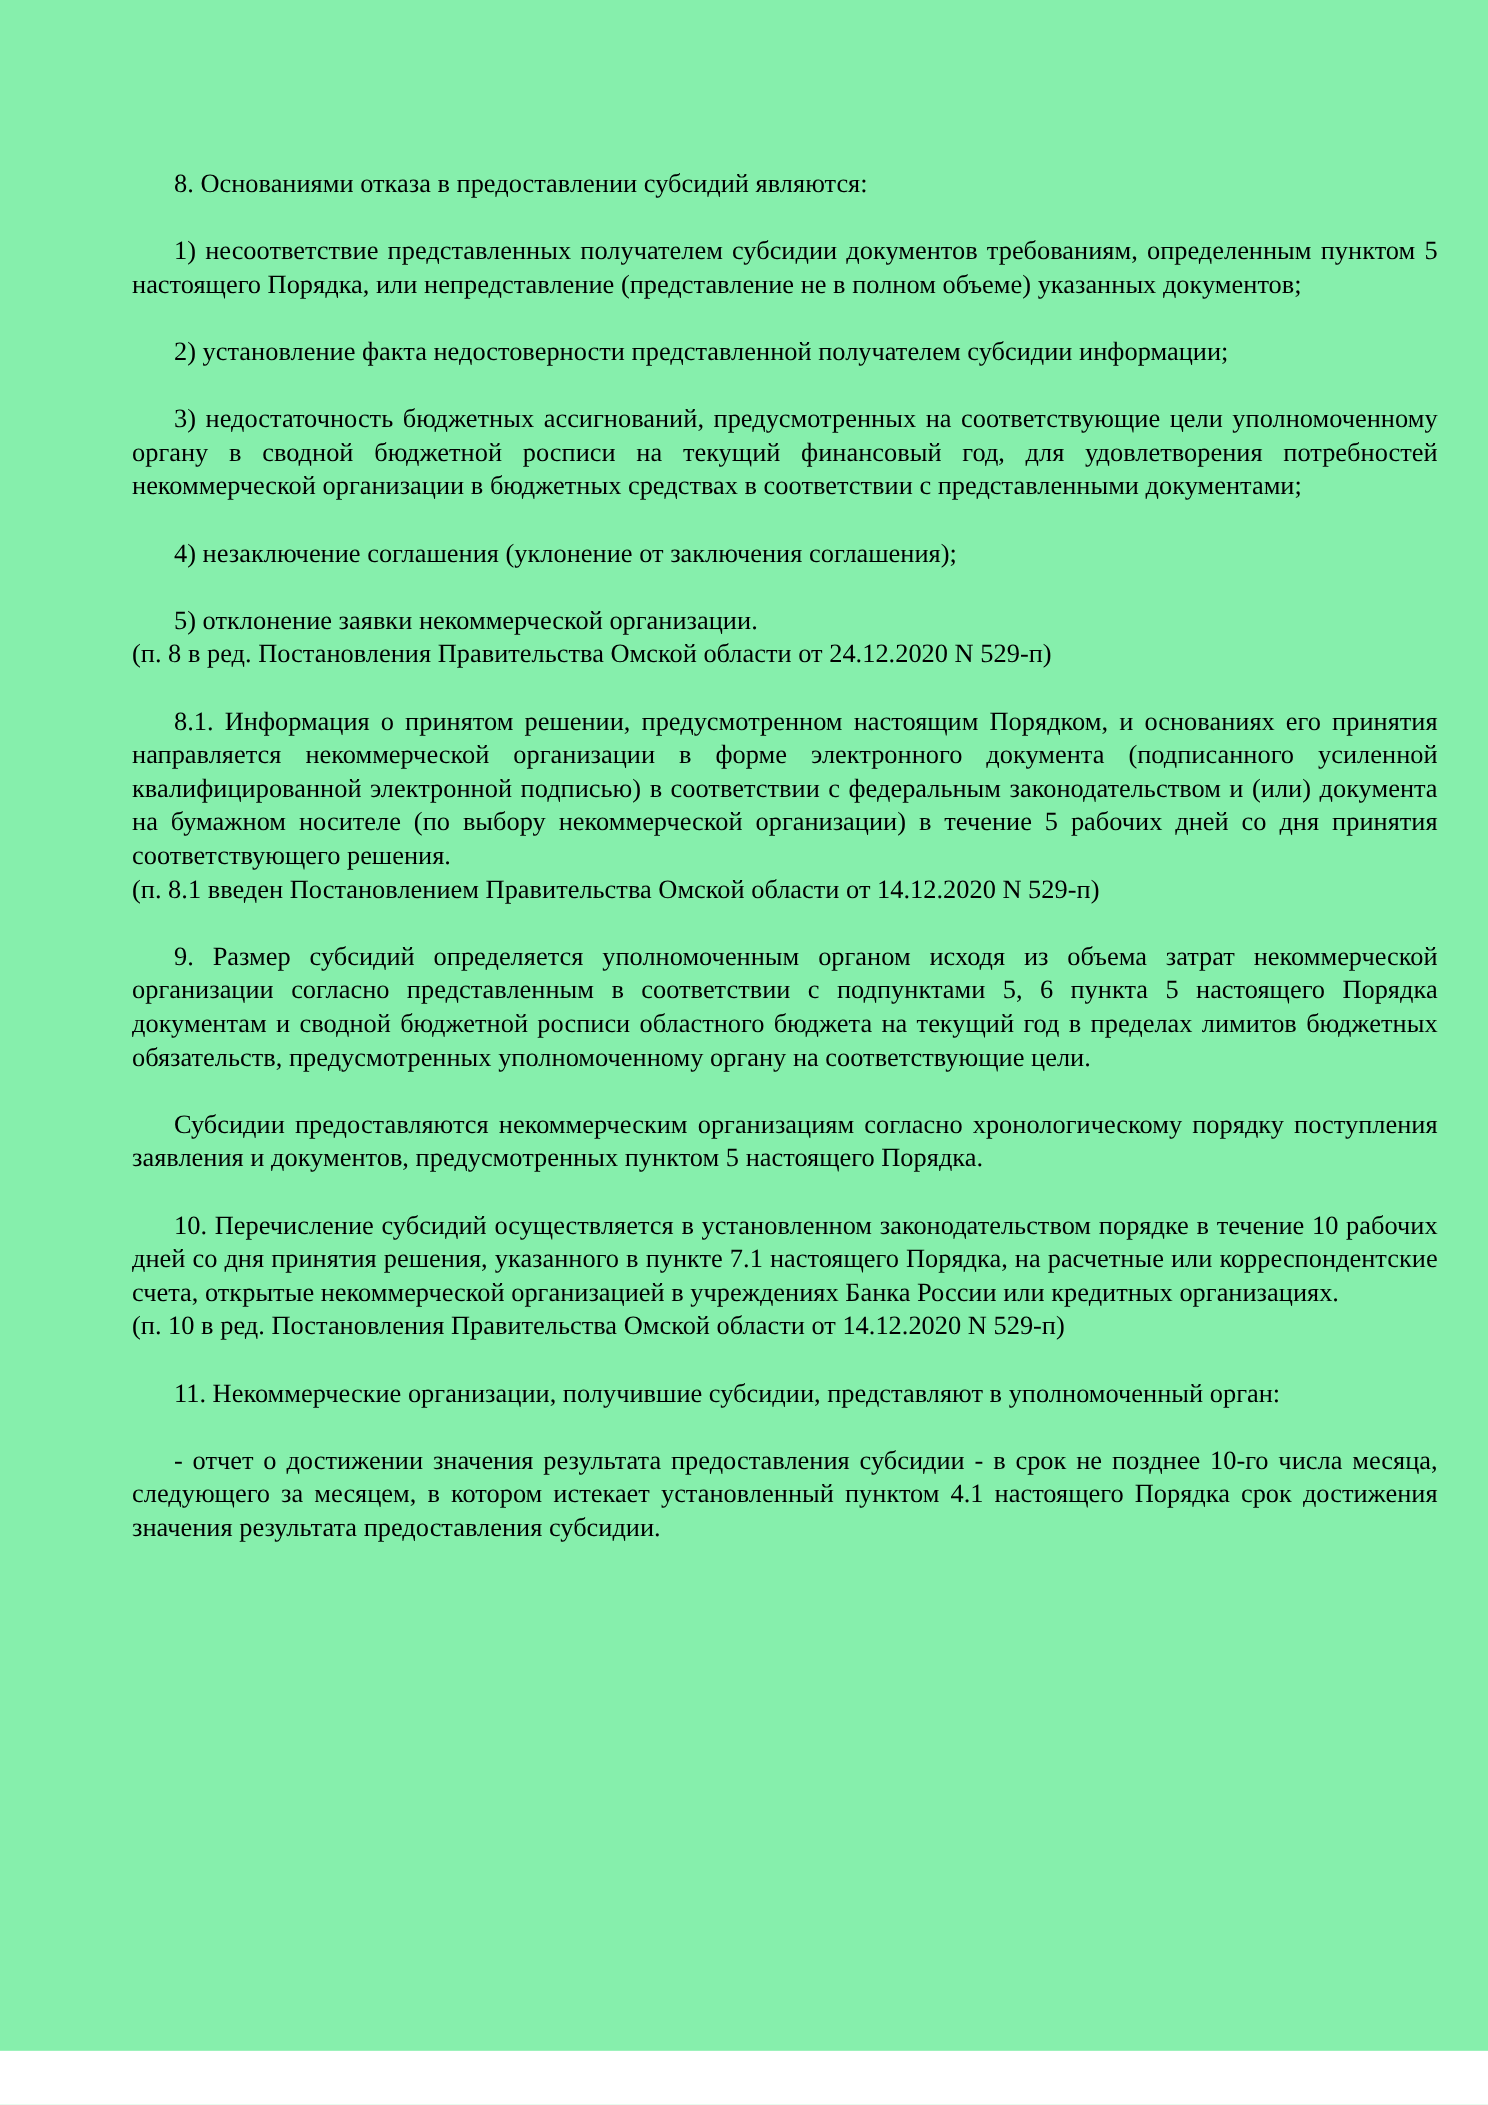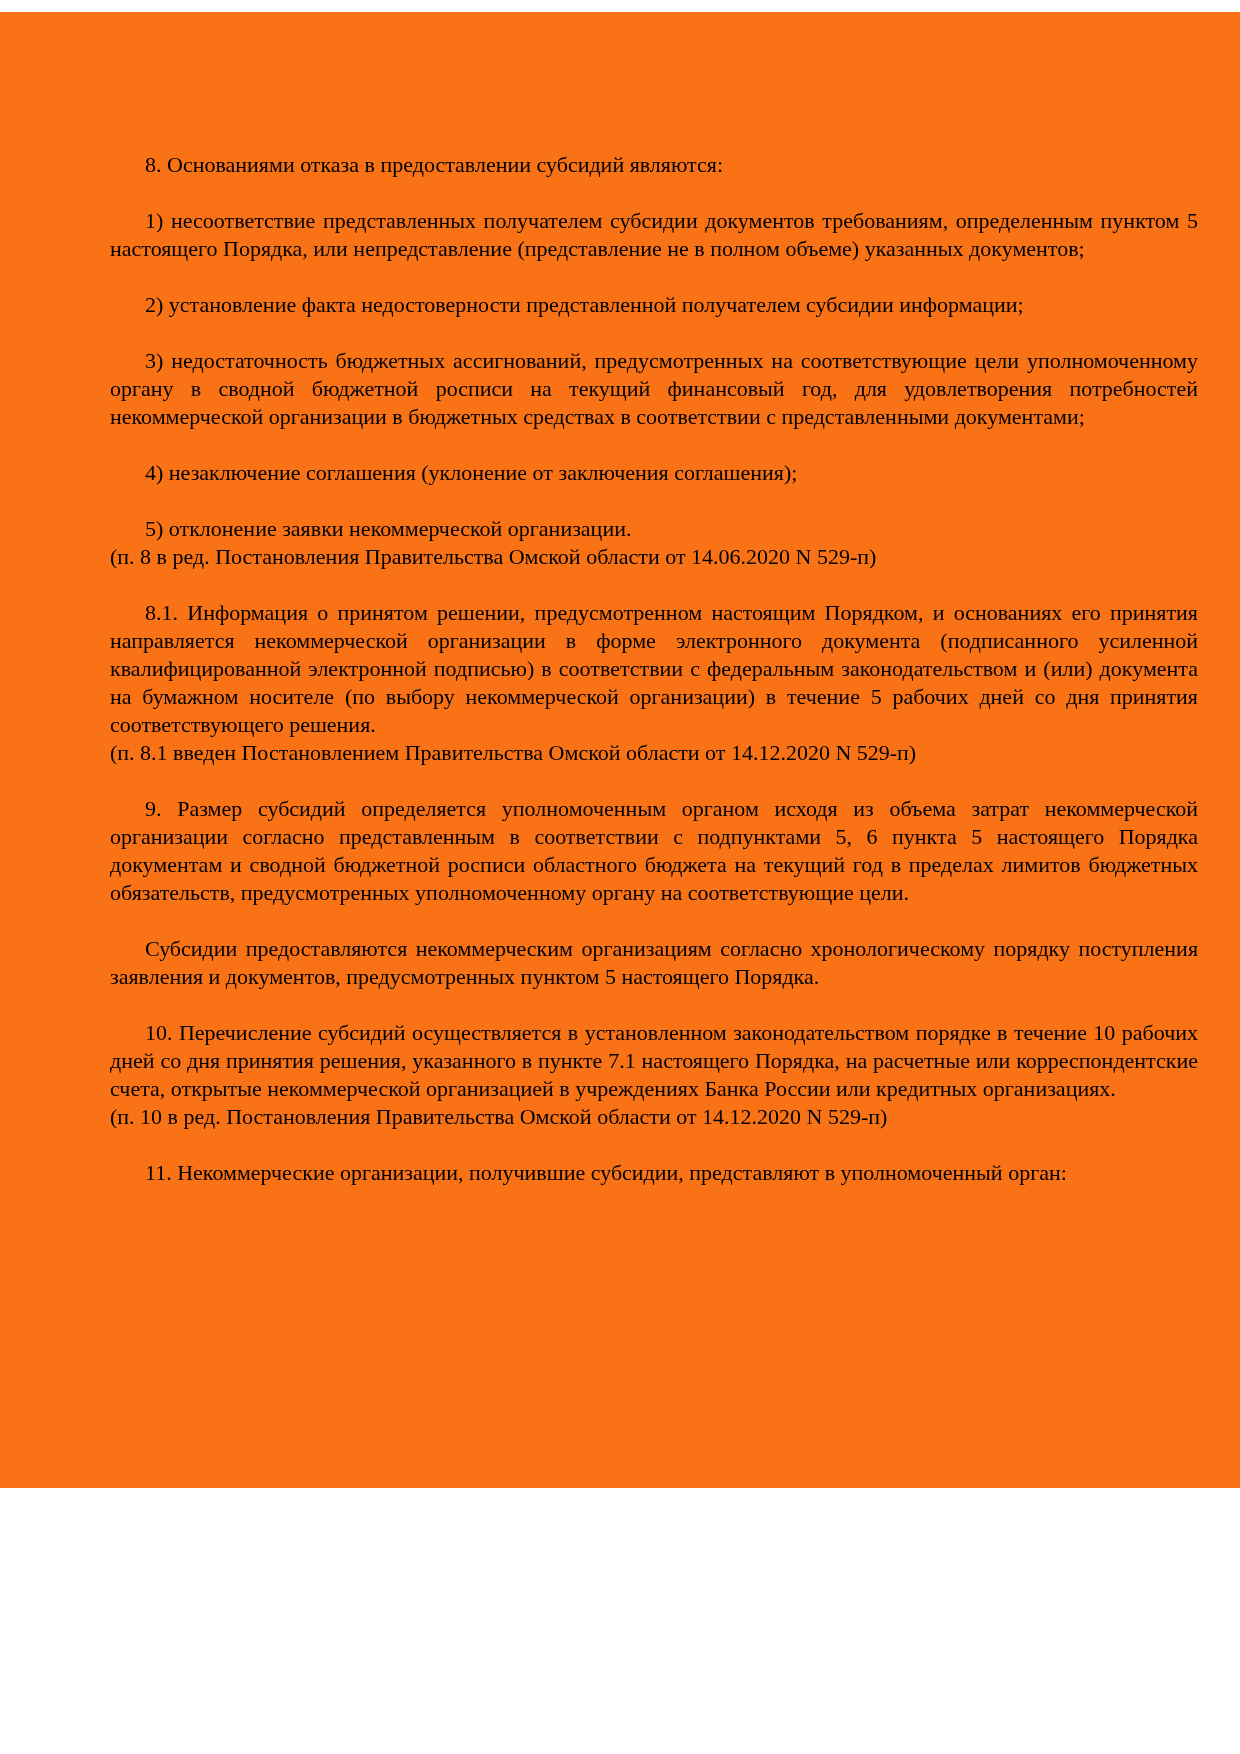--- a/index.html
+++ b/index.html
@@ -5,24 +5,24 @@
   html, body { margin: 0; padding: 0; }
   body {
     width: 1240px;
     height: 1754px;
     background: #ffffff;
     position: relative;
     overflow: hidden;
   }
   .page {
     position: absolute;
-    left: 0; top: 12px;
+    left: 0; top: 0;
     width: 1240px;
-    height: 1476px;
-    background: #f97316;
+    height: 1709px;
+    background: #86efac;
   }
   .doc {
     position: absolute;
     left: 110px;
     top: 139px;
     width: 1088px;
     font-family: "Liberation Serif", "DejaVu Serif", serif;
     font-size: 22px;
     line-height: 28px;
     color: #000000;
@@ -44,22 +44,23 @@
 <body>
 
 <div class="page">
   <div class="doc">
       <p class="indent">8. Основаниями отказа в предоставлении субсидий являются:</p>
       <p class="indent">1) несоответствие представленных получателем субсидии документов требованиям, определенным пунктом 5 настоящего Порядка, или непредставление (представление не в полном объеме) указанных документов;</p>
       <p class="indent">2) установление факта недостоверности представленной получателем субсидии информации;</p>
       <p class="indent">3) недостаточность бюджетных ассигнований, предусмотренных на соответствующие цели уполномоченному органу в сводной бюджетной росписи на текущий финансовый год, для удовлетворения потребностей некоммерческой организации в бюджетных средствах в соответствии с представленными документами;</p>
       <p class="indent">4) незаключение соглашения (уклонение от заключения соглашения);</p>
       <p class="indent">5) отклонение заявки некоммерческой организации.</p>
-      <p class="note">(п. 8 в ред. Постановления Правительства Омской области от 14.06.2020 N 529-п)</p>
+      <p class="note">(п. 8 в ред. Постановления Правительства Омской области от 24.12.2020 N 529-п)</p>
       <p class="indent">8.1. Информация о принятом решении, предусмотренном настоящим Порядком, и основаниях его принятия направляется некоммерческой организации в форме электронного документа (подписанного усиленной квалифицированной электронной подписью) в соответствии с федеральным законодательством и (или) документа на бумажном носителе (по выбору некоммерческой организации) в течение 5 рабочих дней со дня принятия соответствующего решения.</p>
       <p class="note">(п. 8.1 введен Постановлением Правительства Омской области от 14.12.2020 N 529-п)</p>
       <p class="indent">9. Размер субсидий определяется уполномоченным органом исходя из объема затрат некоммерческой организации согласно представленным в соответствии с подпунктами 5, 6 пункта 5 настоящего Порядка документам и сводной бюджетной росписи областного бюджета на текущий год в пределах лимитов бюджетных обязательств, предусмотренных уполномоченному органу на соответствующие цели.</p>
       <p class="indent">Субсидии предоставляются некоммерческим организациям согласно хронологическому порядку поступления заявления и документов, предусмотренных пунктом 5 настоящего Порядка.</p>
       <p class="indent">10. Перечисление субсидий осуществляется в установленном законодательством порядке в течение 10 рабочих дней со дня принятия решения, указанного в пункте 7.1 настоящего Порядка, на расчетные или корреспондентские счета, открытые некоммерческой организацией в учреждениях Банка России или кредитных организациях.</p>
       <p class="note">(п. 10 в ред. Постановления Правительства Омской области от 14.12.2020 N 529-п)</p>
       <p class="indent">11. Некоммерческие организации, получившие субсидии, представляют в уполномоченный орган:</p>
+      <p class="indent">- отчет о достижении значения результата предоставления субсидии - в срок не позднее 10-го числа месяца, следующего за месяцем, в котором истекает установленный пунктом 4.1 настоящего Порядка срок достижения значения результата предоставления субсидии.</p>
     </div>
 </div>
 
 </body></html>

